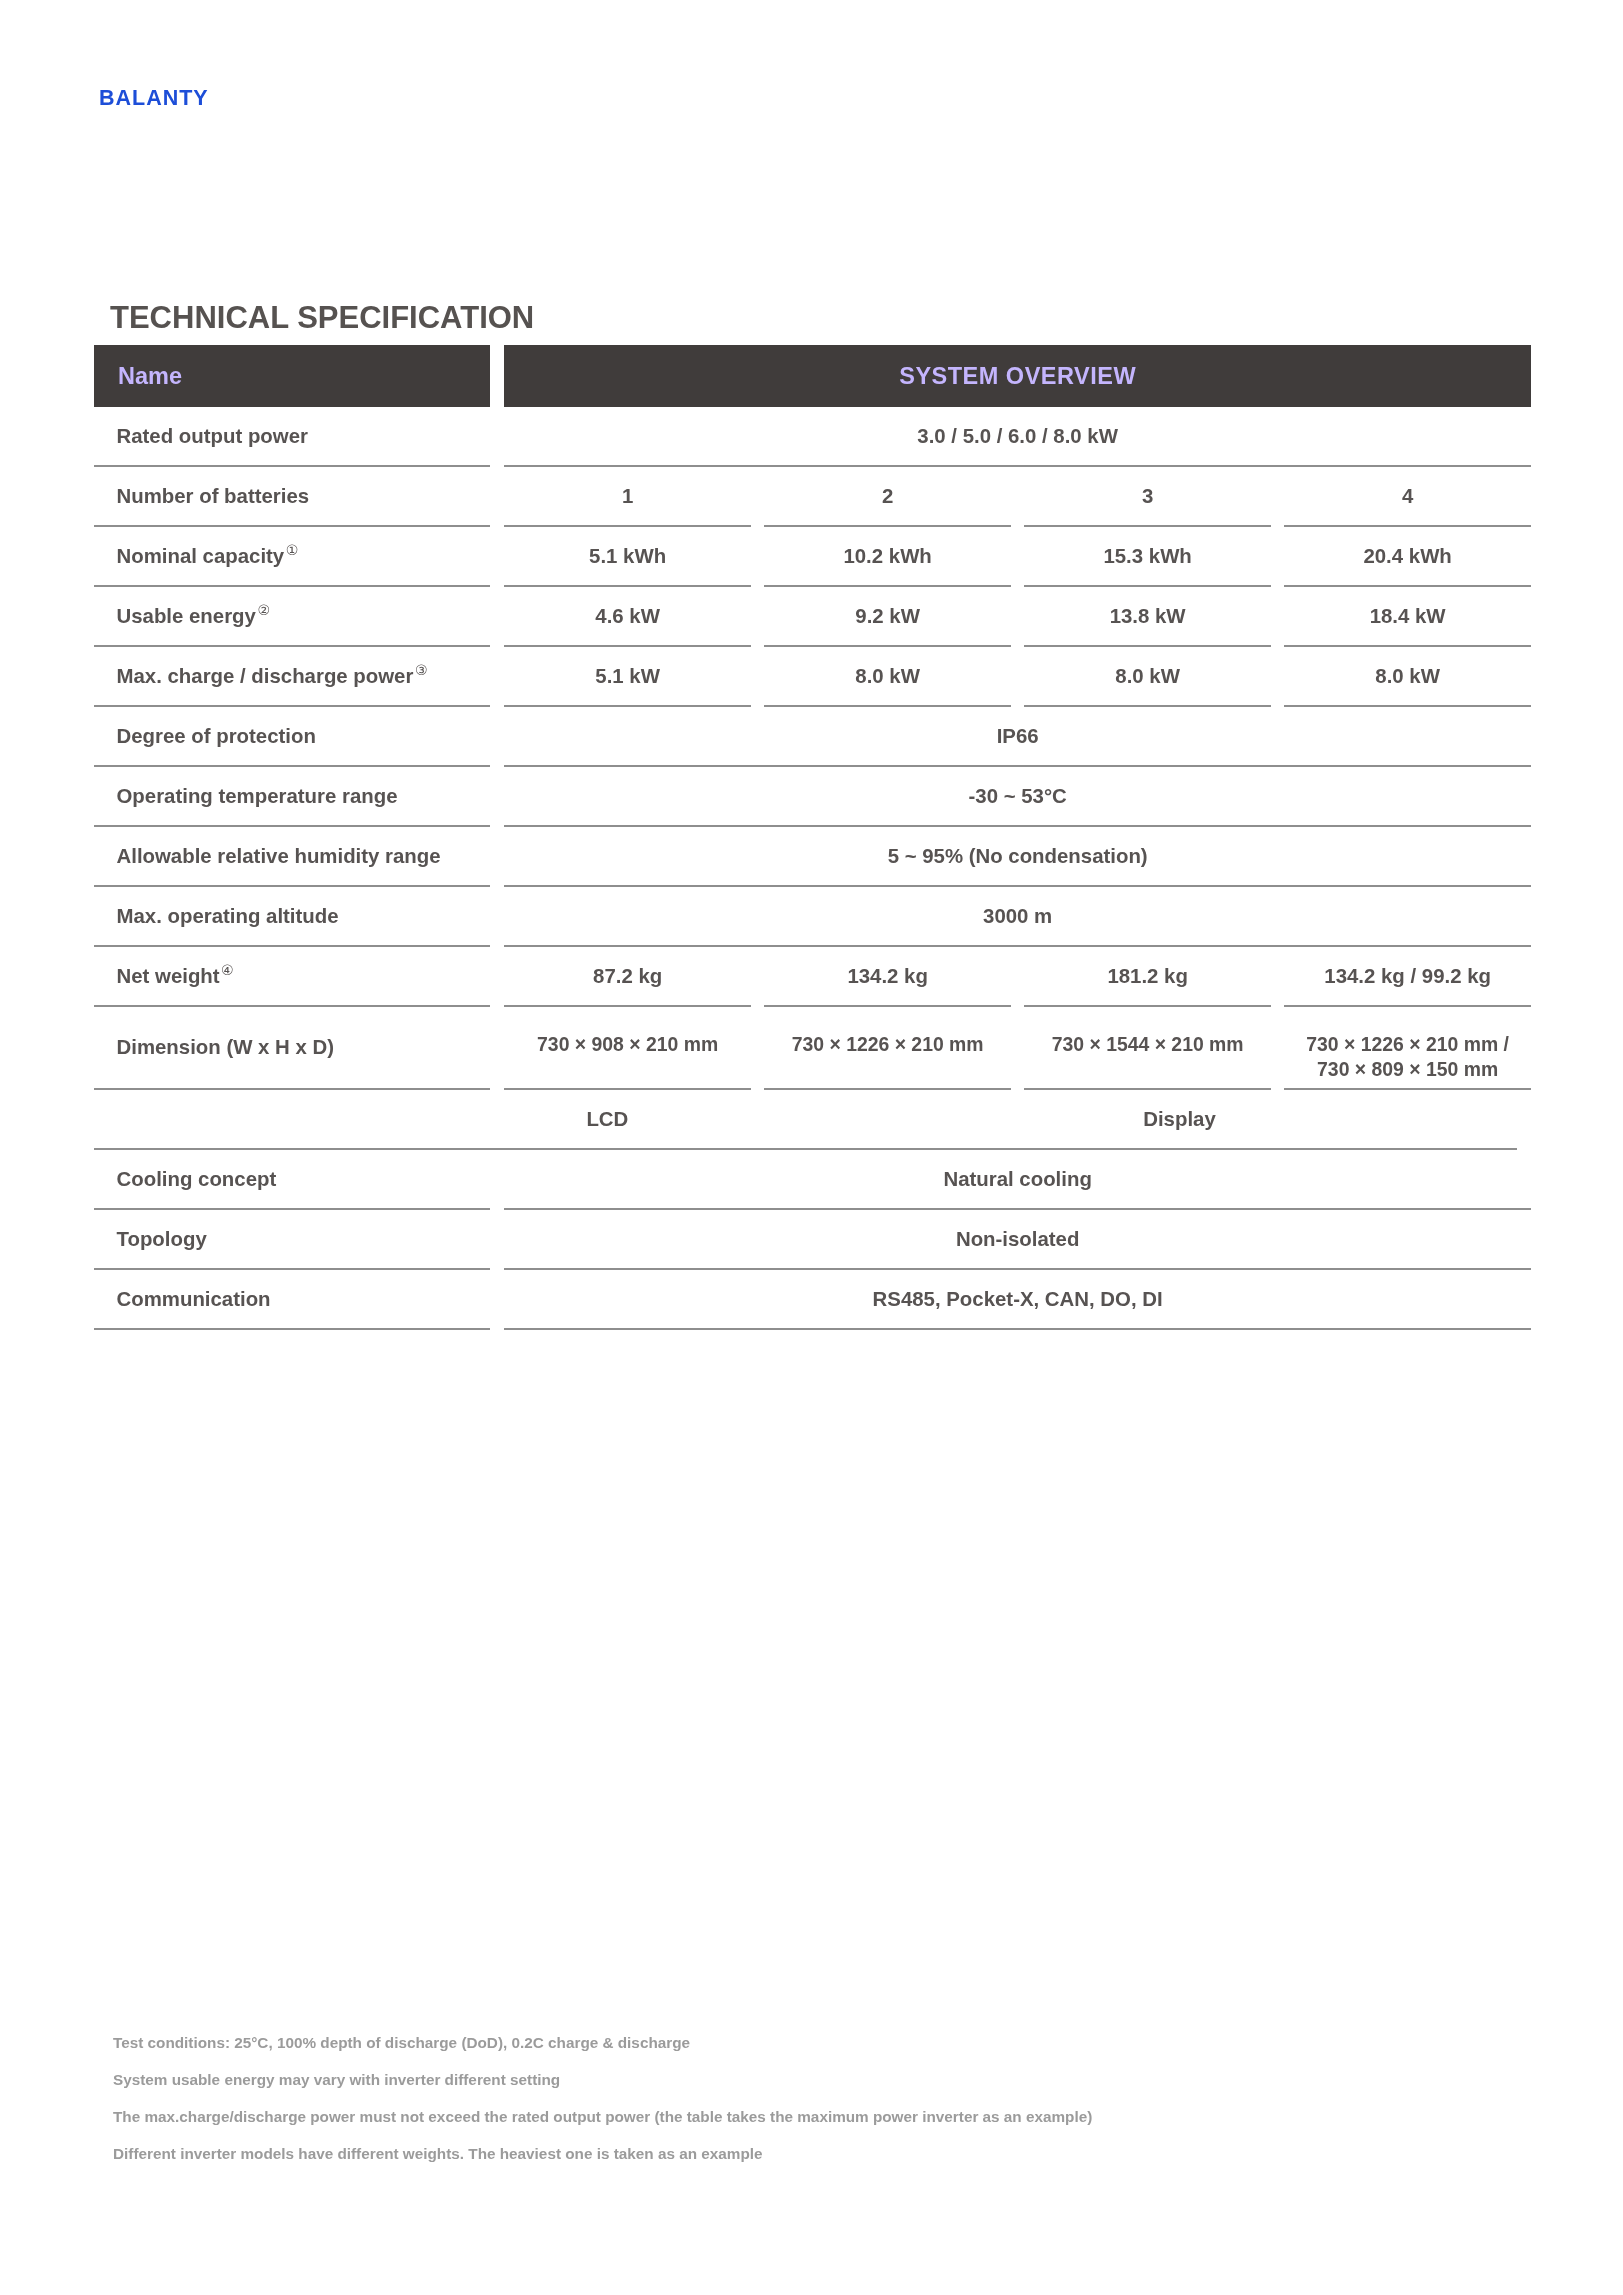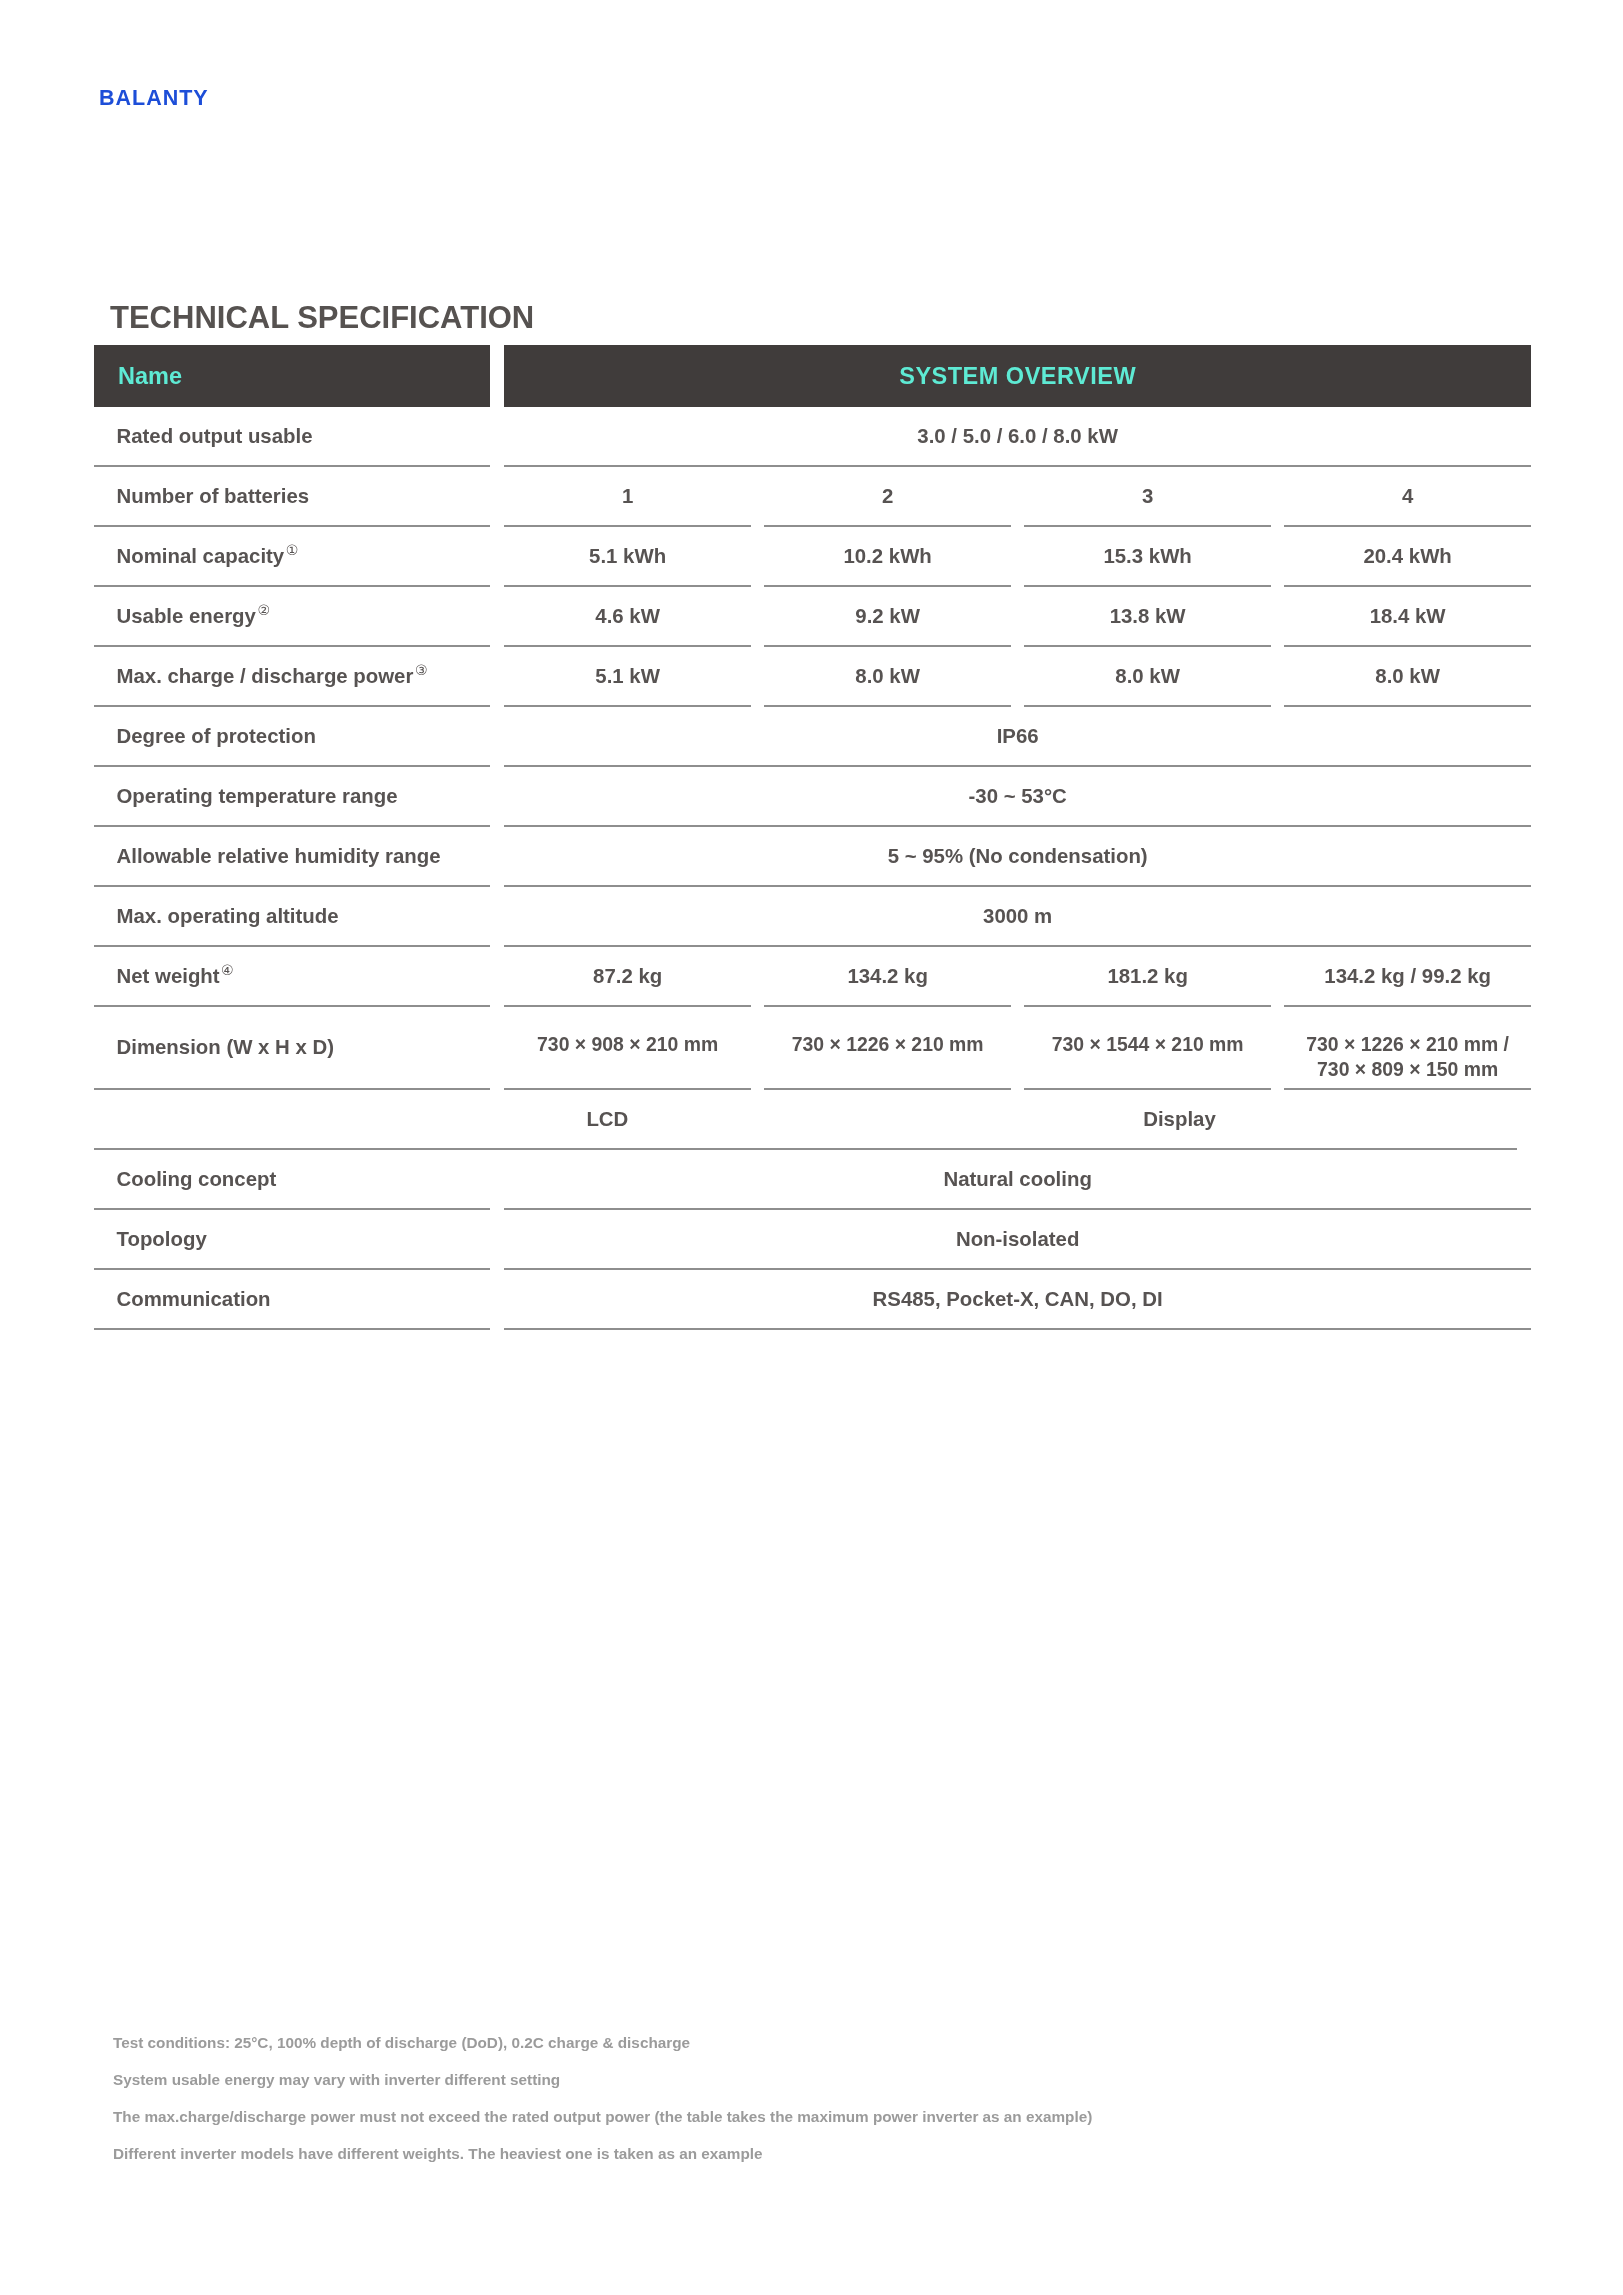--- a/index.html
+++ b/index.html
@@ -15,21 +15,21 @@
   .logo {
     position:absolute; left:99px; top:86px;
     font-size:21.5px; letter-spacing:1px; color:#1d4ed8;
   }
   .title {
     position:absolute; left:94px; top:284px; margin:16px;
     font-size:31px; letter-spacing:0px; color:#565250;
   }
   .spec-table { position:absolute; left:94px; top:345px; width:1437px; }
   .thead { display:flex; height:62px; }
-  .th { background:#403c3b; color:#5eead4; display:flex; align-items:center; box-sizing:border-box; }
+  .th { background:#403c3b; color:#c4b5fd; display:flex; align-items:center; box-sizing:border-box; }
   .th-name { width:396px; margin-right:14.3px; padding-left:24px; font-size:23.5px; }
   .th-value { flex:1; justify-content:center; font-size:23.5px; letter-spacing:0.5px; }
   .row { display:flex; height:60px; font-size:20.4px; }
   .row.tall { height:83px; }
   .cell { border-bottom:2.6px solid #8e8e8e; box-sizing:border-box; }
   .label-cell { width:396px; margin-right:14.3px; display:flex; align-items:center; padding-left:22.5px; }
   .sup { font-size:14px; font-weight:400; position:relative; top:-7.2px; margin-left:1.5px; }
   .vals { flex:1; display:flex; gap:13.3px; }
   .vals .value-cell { flex:1; display:flex; align-items:center; justify-content:center; text-align:center; white-space:pre-line; }
   .vals.small { font-size:19.4px; }
@@ -46,21 +46,21 @@
   <h1 class="title">TECHNICAL SPECIFICATION</h1>
 
   <div class="spec-table">
     <div class="thead">
       <div class="th th-name">Name</div>
       <div class="th th-value">SYSTEM OVERVIEW</div>
     </div>
     <div id="rows">
         <div class="row">
           <div class="cell label-cell">
-            <span>Rated output usable</span>
+            <span>Rated output power</span>
           </div>
           <div class="cell merged">3.0 /  5.0 / 6.0 / 8.0 kW</div>
         </div>
         <div class="row">
           <div class="cell label-cell">
             <span>Number of batteries</span>
           </div>
           <div class="vals">
             <div class="cell value-cell">1</div>
             <div class="cell value-cell">2</div>

